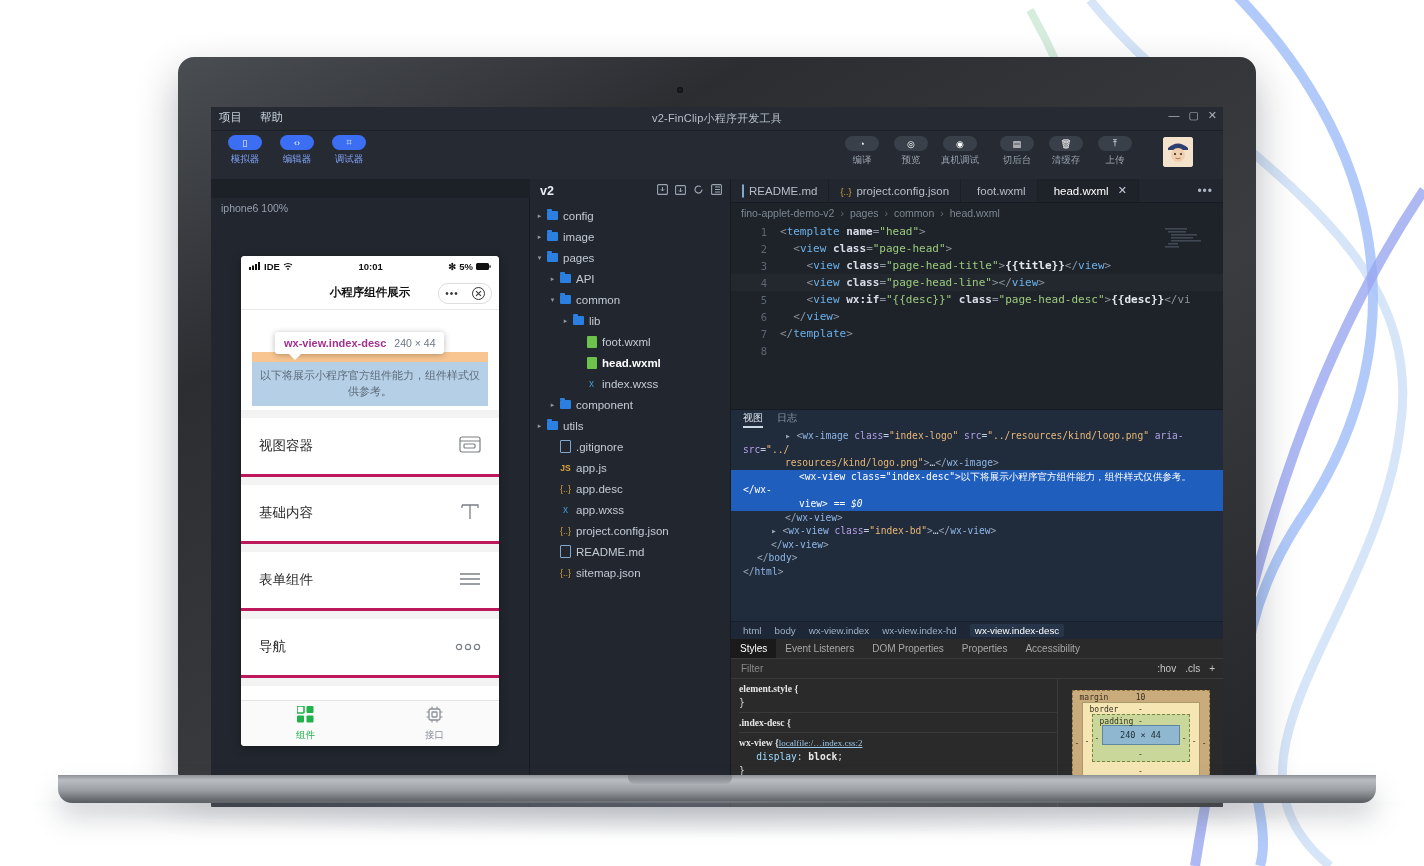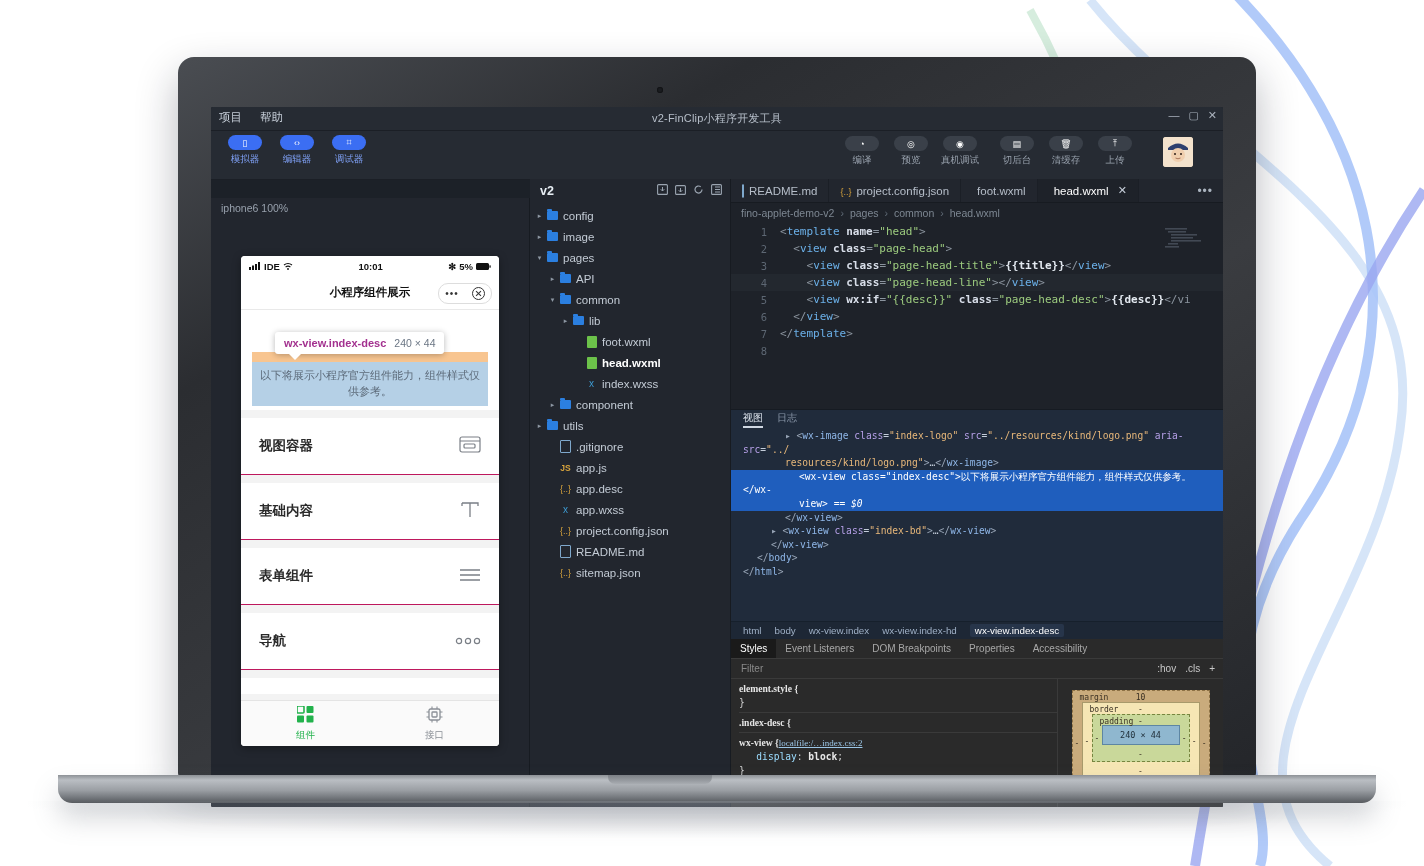--- a/index.html
+++ b/index.html
@@ -7,21 +7,21 @@
   body{
     width:1424px;height:866px;overflow:hidden;position:relative;
     background:#ffffff;
     font-family:"Liberation Sans", sans-serif;
   }
 
   
   #bg-deco{position:absolute;inset:0;z-index:0;pointer-events:none;}
 
   
-  #laptop{position:absolute;left:178px;top:57px;width:964px;height:730px;z-index:2;}
+  #laptop{position:absolute;left:178px;top:57px;width:964px;height:730px;z-index:2;padding-left:39px;}
   #laptop-lid{
     position:absolute;left:0;top:0;width:1078px;height:720px;
     background:linear-gradient(150deg,#4a4d52 0%,#2b2d31 25%,#3a3c40 60%,#24262a 100%);
     border-radius:16px 16px 4px 4px;
     box-shadow:0 18px 42px rgba(20,24,40,.30);
   }
   #laptop-camera{
     position:absolute;left:50%;top:30px;width:6px;height:6px;margin-left:-3px;
     border-radius:50%;background:#1b1d21;box-shadow:inset 0 0 2px #000;
   }
@@ -142,21 +142,21 @@
   .tooltip .sel{font-size:11px;font-weight:bold;color:#a3318f;}
   .tooltip .dim{font-size:10.5px;color:#6b7684;}
   .tooltip:after{
     content:"";position:absolute;left:14px;bottom:-6px;border:6px solid transparent;
     border-top-color:#fff;border-bottom:0;
   }
 
   .ph-list{margin-top:8px;}
   .ph-row{
     height:56px;background:#fff;display:flex;align-items:center;justify-content:space-between;
-    padding:0 18px;border-bottom:1px solid #be185d;margin-bottom:8px;font-weight:bold;
+    padding:0 18px;border-bottom:3px solid #be185d;margin-bottom:8px;
   }
   .ph-row .t{font-size:13.5px;color:#2b2b2b;}
   .ph-row .ic{color:#7a7f86;}
   .ph-row-stub{height:16px;background:#fff;}
 
   .ph-tabbar{
     position:absolute;left:0;right:0;bottom:0;height:46px;background:#fafafa;border-top:1px solid #e4e4e4;
     display:flex;
   }
   .ph-tab{flex:1;display:flex;flex-direction:column;align-items:center;justify-content:center;gap:3px;}
@@ -758,21 +758,21 @@
                 <span class="" data-name="dom-breadcrumb-item" data-interactable="true">body</span>
                 <span class="" data-name="dom-breadcrumb-item" data-interactable="true">wx-view.index</span>
                 <span class="" data-name="dom-breadcrumb-item" data-interactable="true">wx-view.index-hd</span>
                 <span class="on" data-name="dom-breadcrumb-item" data-interactable="true">wx-view.index-desc</span>
               </div>
 
             <div class="styles-wrap" data-name="styles-panel" data-interactable="false">
               <div class="st-tabs" id="st-tabs" data-name="styles-tabbar" data-interactable="false">
                   <div class="on" data-name="styles-tab-styles" data-interactable="true">Styles</div>
                   <div class="" data-name="styles-tab-event-listeners" data-interactable="true">Event Listeners</div>
-                  <div class="" data-name="styles-tab-dom-breakpoints" data-interactable="true">DOM Breakpoints</div>
+                  <div class="" data-name="styles-tab-dom-breakpoints" data-interactable="true">DOM Properties</div>
                   <div class="" data-name="styles-tab-properties" data-interactable="true">Properties</div>
                   <div class="" data-name="styles-tab-accessibility" data-interactable="true">Accessibility</div>
                 </div>
               <div class="st-filter" data-name="styles-filter-row" data-interactable="false">
                 <span data-name="filter-input" data-interactable="true">Filter</span>
                 <span class="ops" data-name="styles-filter-actions" data-interactable="false">
                   <span data-name="hover-state-button" data-interactable="true">:hov</span>
                   <span data-name="class-button" data-interactable="true">.cls</span>
                   <span data-name="add-rule-button" data-interactable="true">+</span>
                 </span>

